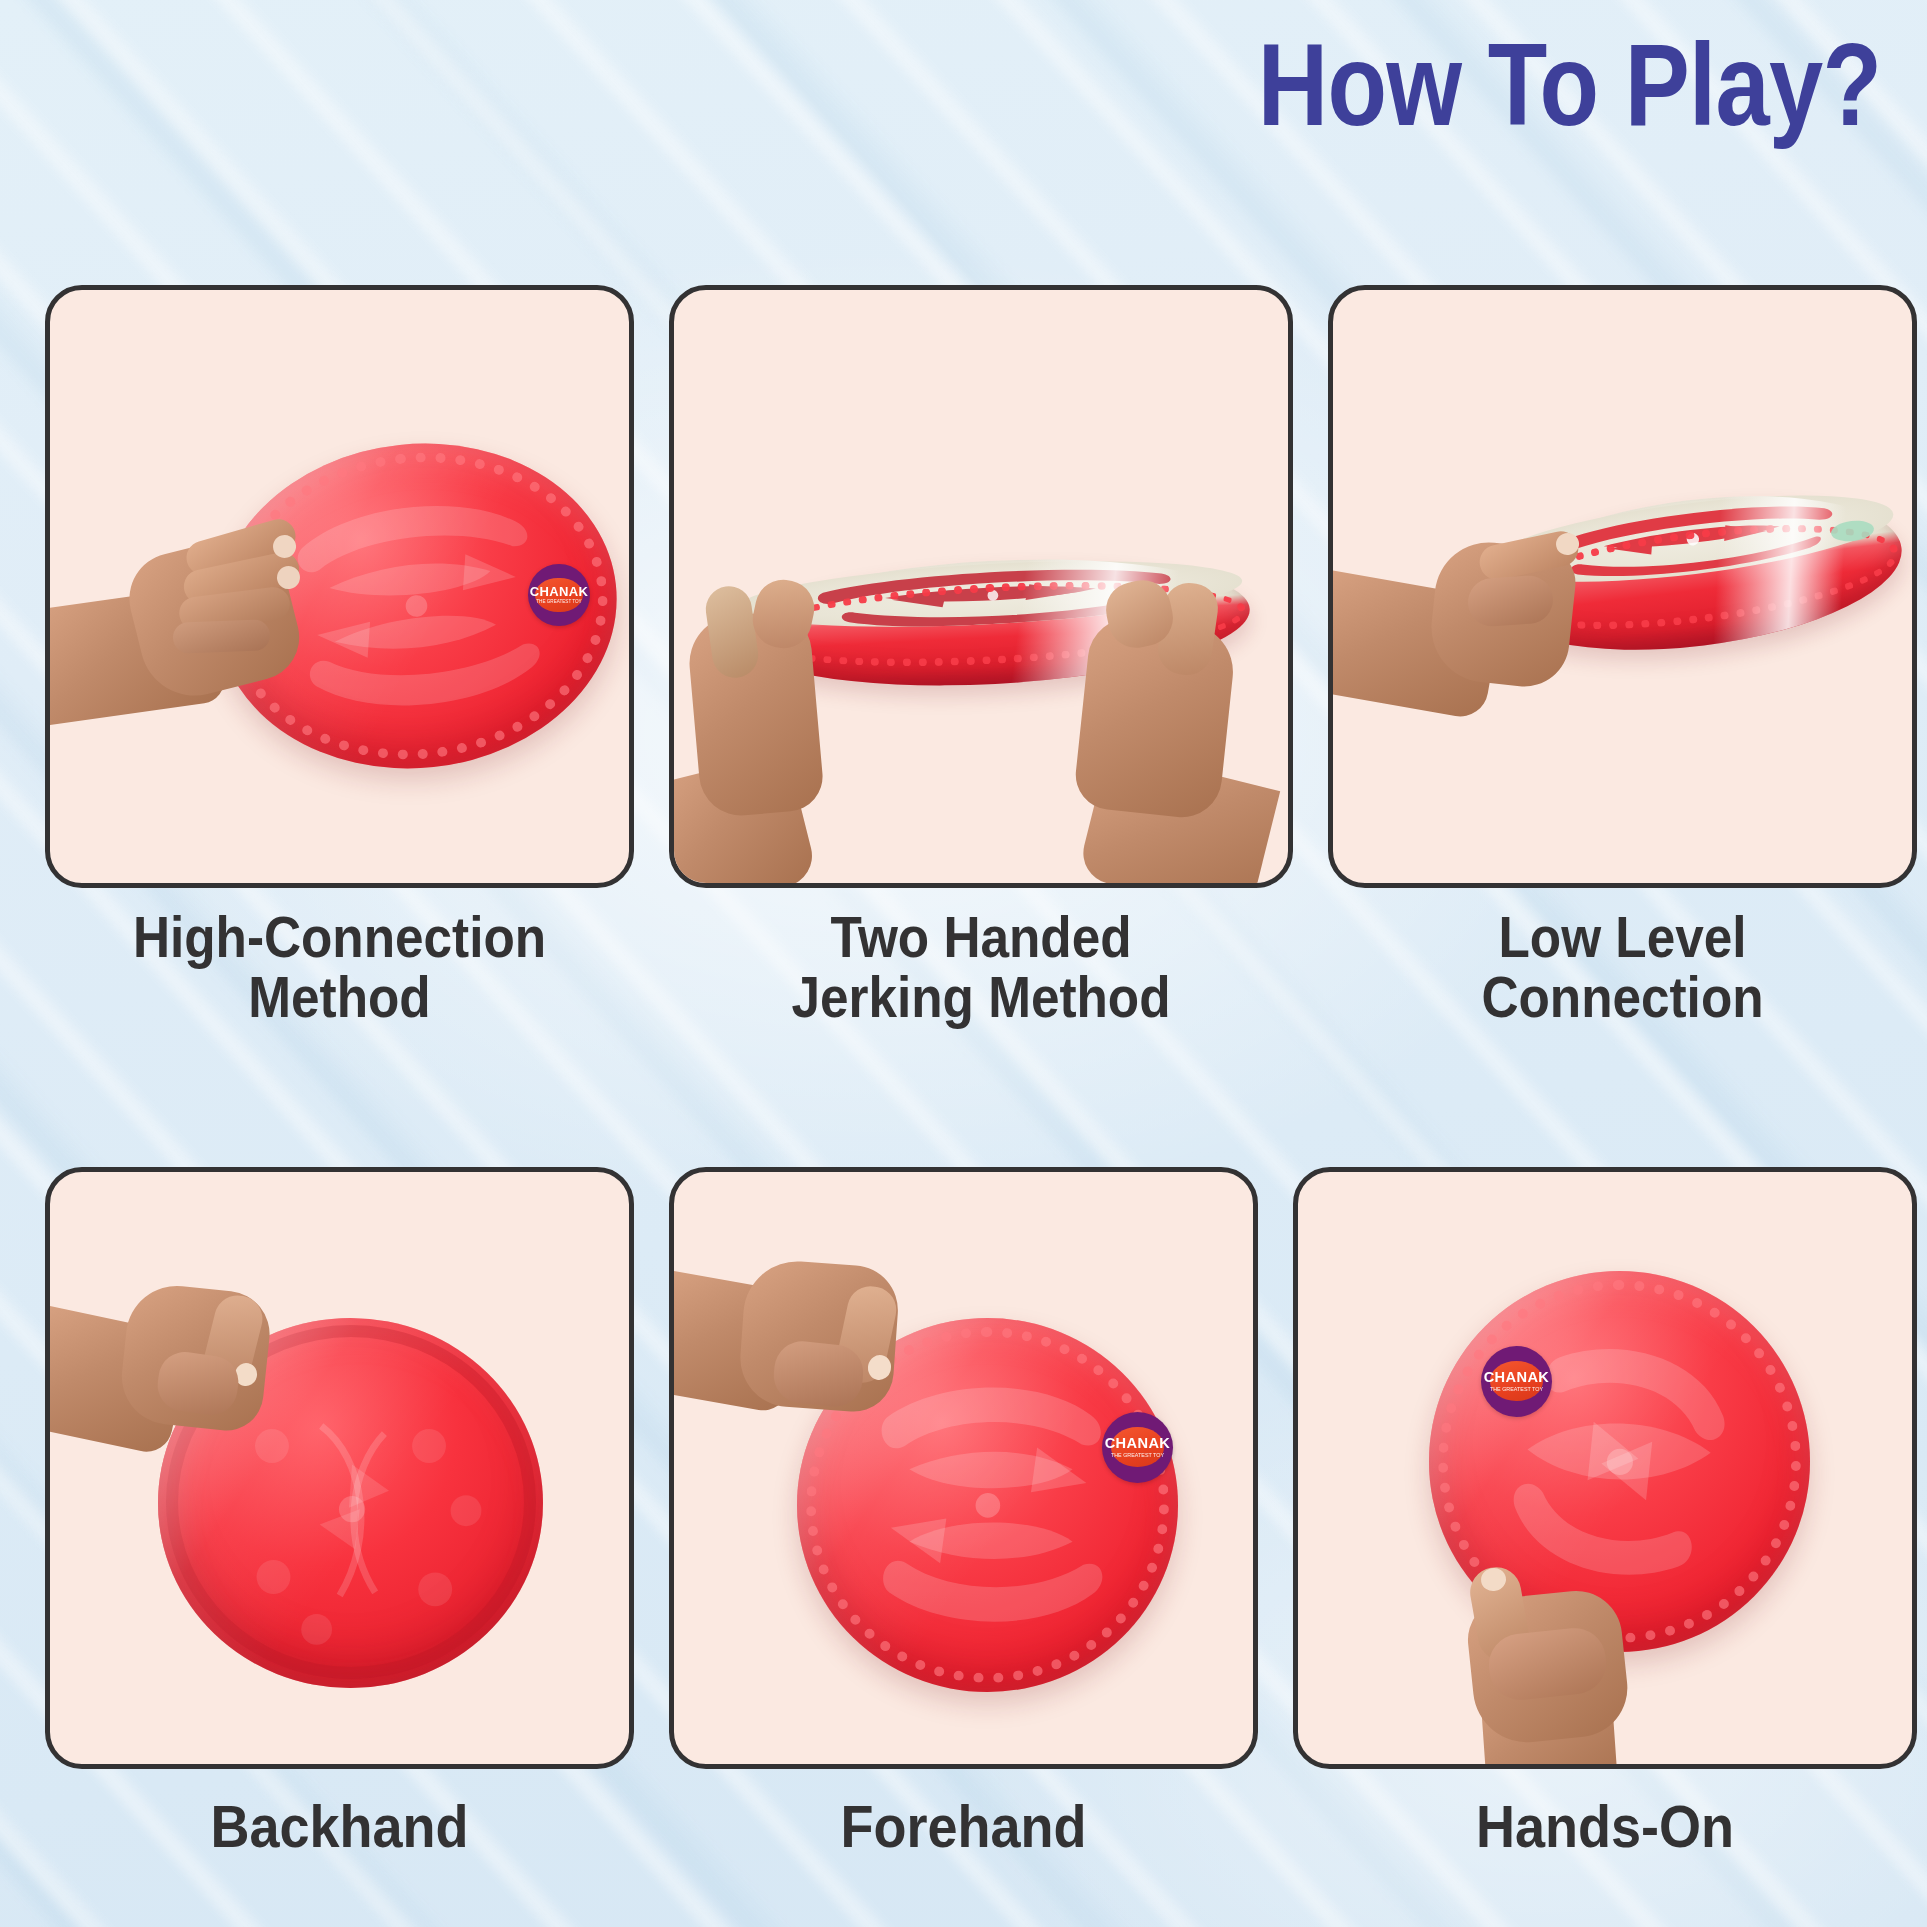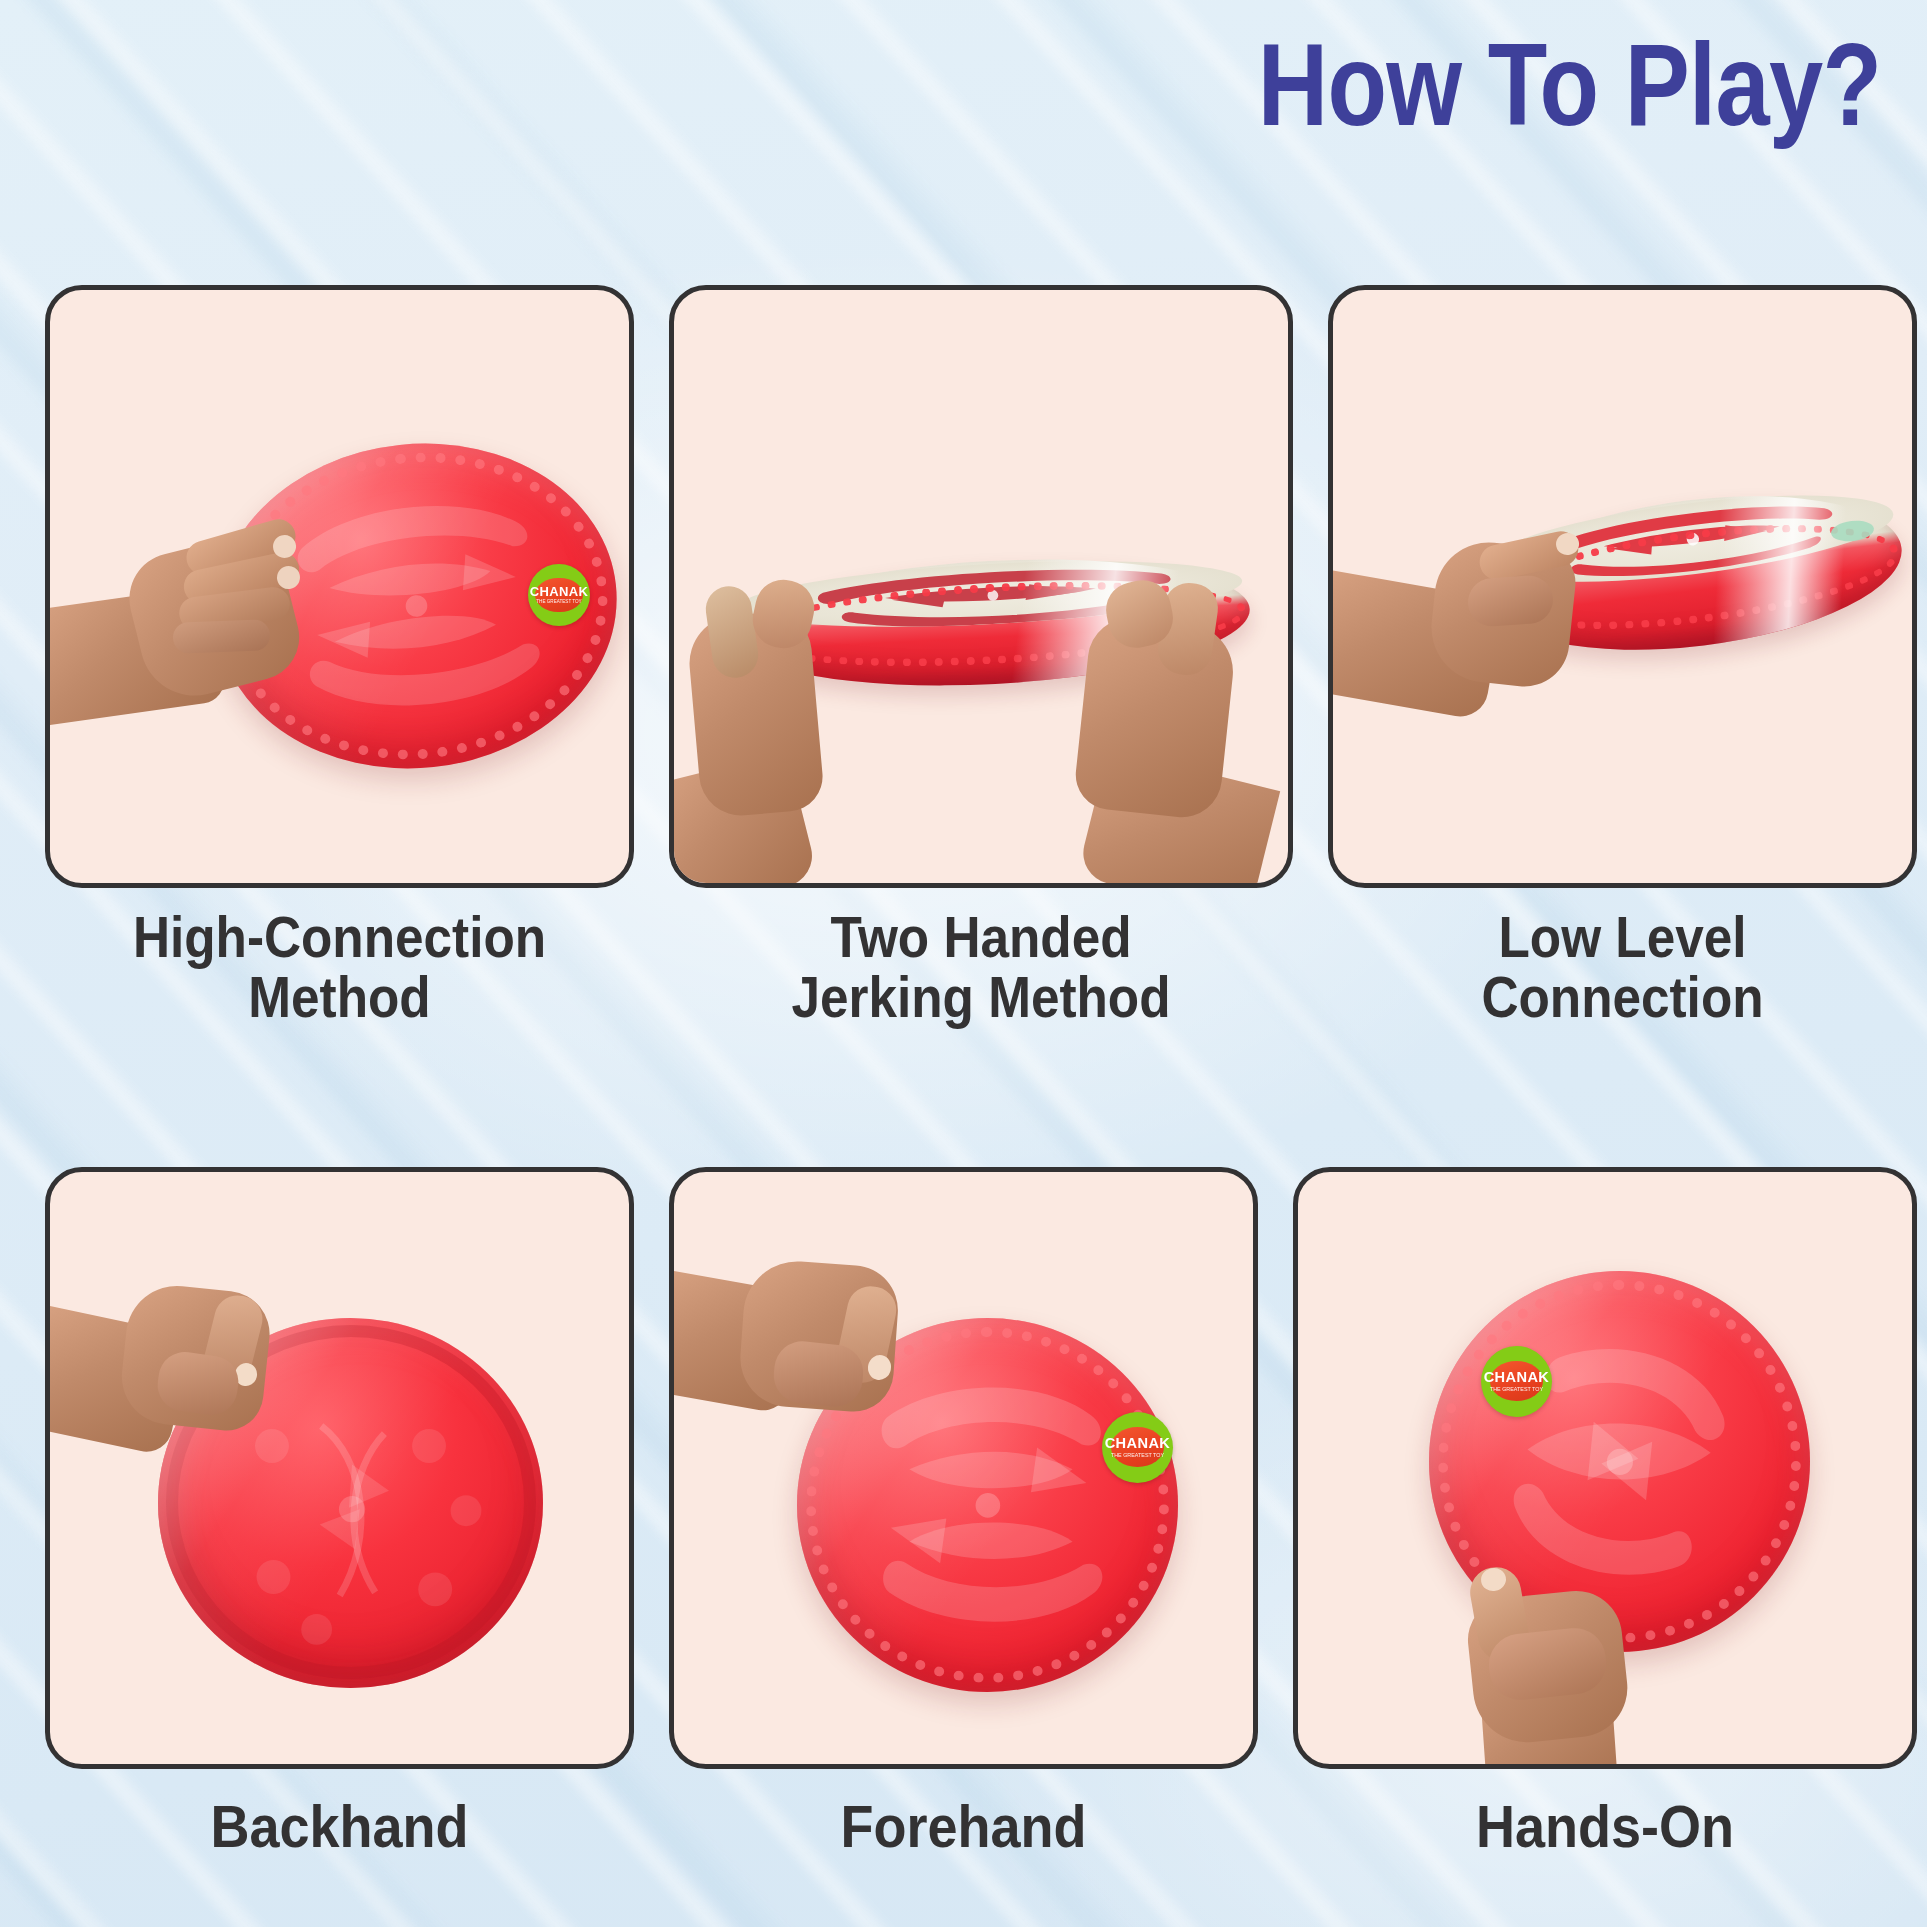--- a/index.html
+++ b/index.html
@@ -167,21 +167,21 @@
     position: absolute;
     border-radius: 50%;
     border: 12.3px solid rgba(190,24,36,0.35);
     box-sizing: border-box;
   }
 
   
   .sticker {
     position: absolute;
     border-radius: 50%;
-    background: #84cc16;
+    background: #701a75;
     box-shadow: 0 1.5px 4.6px rgba(0,0,0,0.18);
     display: flex;
     align-items: center;
     justify-content: center;
   }
   .sticker-inner {
     width: 76%;
     height: 56%;
     border-radius: 50%;
     background: linear-gradient(160deg, #f4572f 0%, #e8401f 60%, #d8381a 100%);

